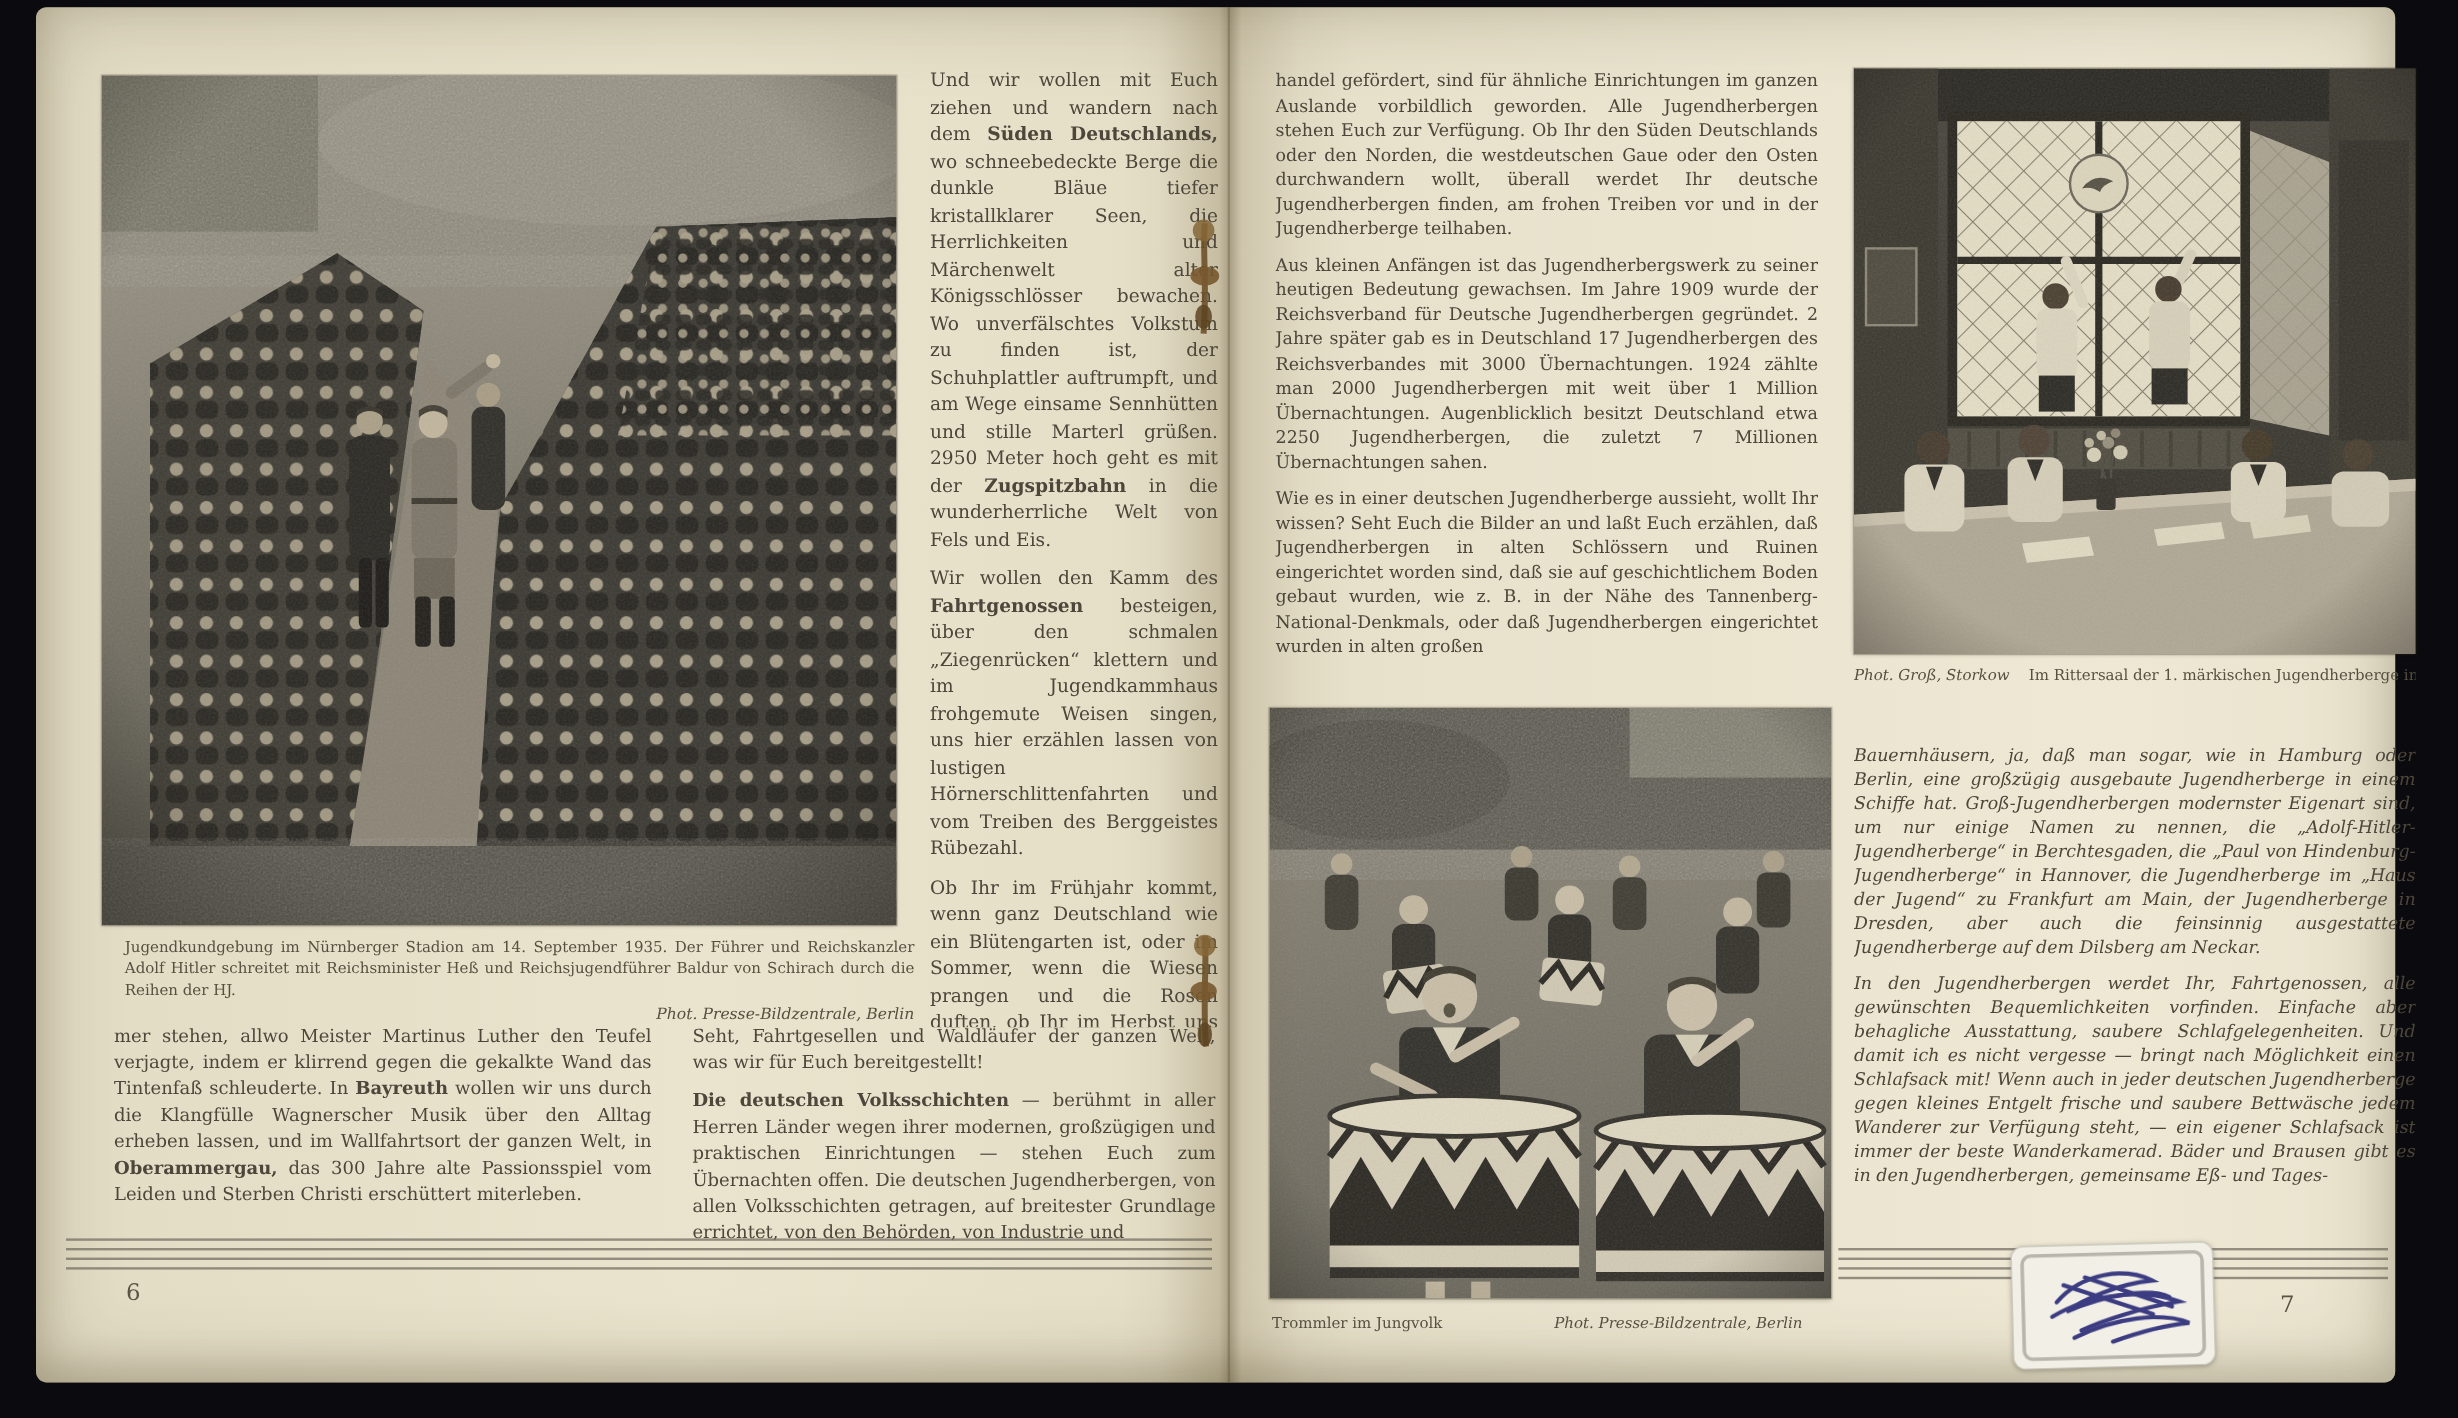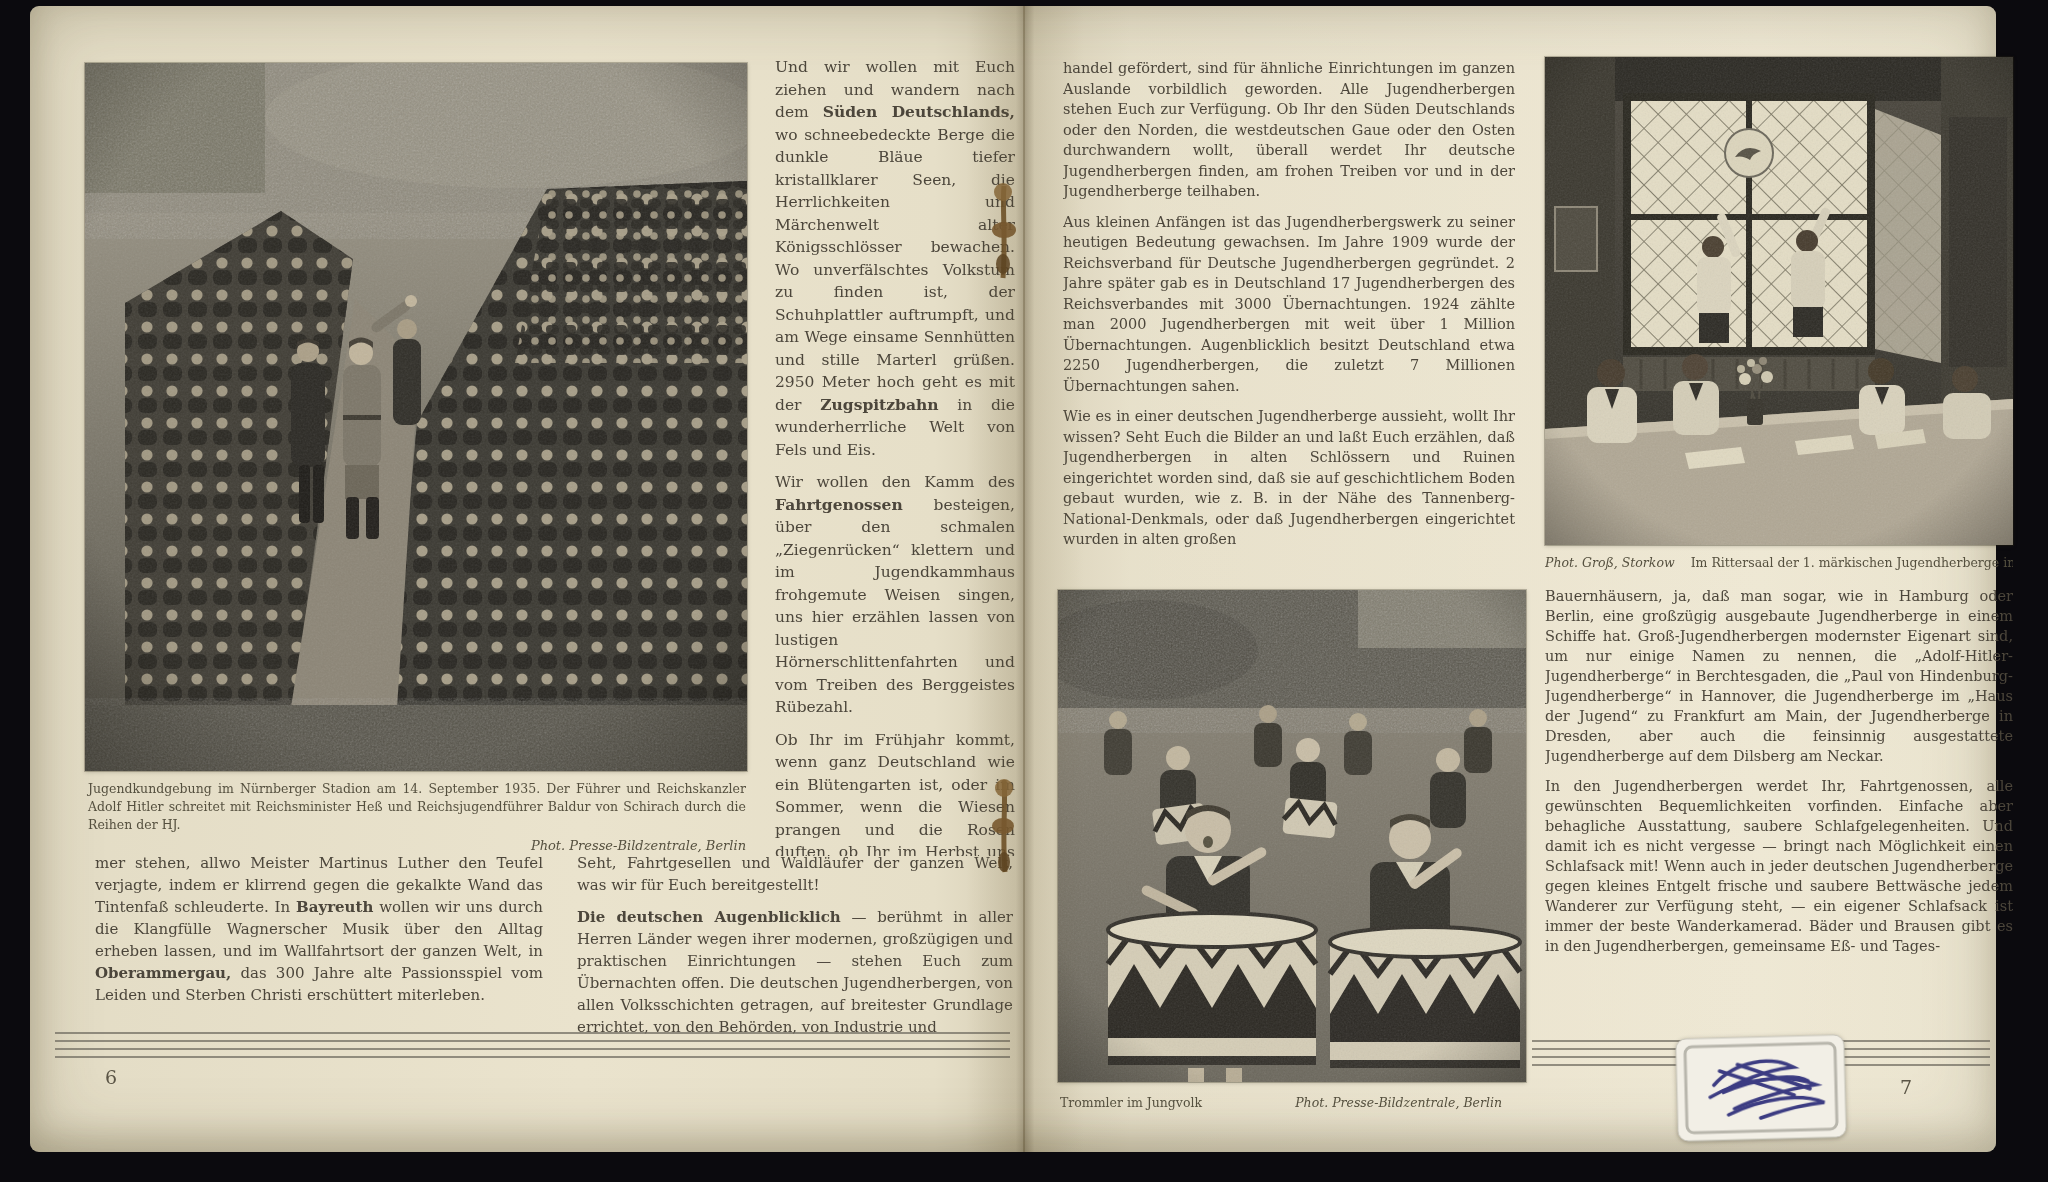--- a/index.html
+++ b/index.html
@@ -12,23 +12,23 @@
   .fold{position:absolute;left:966px;top:6px;width:118px;height:1146px;
     background:linear-gradient(90deg,rgba(90,75,40,0) 0%,rgba(90,75,40,.14) 42%,rgba(55,42,16,.30) 50%,rgba(90,75,40,.10) 58%,rgba(90,75,40,0) 100%);}
   .fold-line{position:absolute;left:1023px;top:6px;width:2px;height:1146px;background:rgba(80,64,32,.28);}
   .ph{position:absolute;box-shadow:0 0 0 1px rgba(40,34,18,.25), 0 1px 4px rgba(40,34,18,.25);}
   .col{position:absolute;color:#4c463b;text-align:justify;overflow:hidden;}
   .col p{margin:0 0 10px 0;}
   .mid-col{left:775px;top:56px;width:240px;height:800px;font-size:15.5px;line-height:22.5px;}
   .bcol1{left:95px;top:852px;width:448px;height:182px;font-size:15px;line-height:22px;}
   .bcol2{left:577px;top:852px;width:436px;height:182px;font-size:15px;line-height:22px;}
   .rcola{left:1063px;top:58px;width:452px;height:500px;font-size:14.5px;line-height:20.5px;}
-  .rcolb{left:1545px;top:586px;width:468px;height:418px;font-size:14.5px;line-height:20px;}
+  .rcolb{left:1545px;top:620px;width:468px;height:418px;font-size:14.5px;line-height:20px;font-style:italic;}
   .caption{position:absolute;color:#55503f;font-size:12.5px;line-height:18px;}
-  .cap-left{left:88px;top:780px;width:658px;text-align:justify;}
+  .cap-left{left:104px;top:780px;width:658px;text-align:justify;}
   .cap-left .credit{display:block;text-align:right;font-style:italic;margin-top:3px;font-size:13px;}
   .cap-right{left:1545px;top:554px;width:468px;white-space:nowrap;overflow:hidden;font-size:12.5px;}
   .cap-right .credit{font-style:italic;margin-right:16px;}
   .cap-drummer{left:1060px;top:1094px;width:442px;display:flex;justify-content:space-between;font-size:12.5px;}
   .cap-drummer .credit{font-style:italic;}
   .rules{position:absolute;}
   .rules div{height:2px;background:#6f6b60;opacity:.72;margin-bottom:6px;}
   .rules-left{left:55px;top:1032px;width:955px;}
   .rules-right{left:1532px;top:1040px;width:458px;}
   .pageno{position:absolute;color:#5a5445;font-size:19px;}
@@ -116,21 +116,21 @@
   <p><span>Und wir wollen mit Euch ziehen und wandern nach dem </span><b>Süden Deutschlands,</b><span> wo schneebedeckte Berge die dunkle Bläue tiefer kristallklarer Seen, die Herrlichkeiten und Märchenwelt alter Königsschlösser bewachen. Wo unverfälschtes Volkstum zu finden ist, der Schuhplattler auftrumpft, und am Wege einsame Sennhütten und stille Marterl grüßen. 2950 Meter hoch geht es mit der </span><b>Zugspitzbahn</b><span> in die wunderherrliche Welt von Fels und Eis.</span></p>
   <p><span>Wir wollen den Kamm des </span><b>Fahrtgenossen</b><span> besteigen, über den schmalen „Ziegenrücken“ klettern und im Jugendkammhaus frohgemute Weisen singen, uns hier erzählen lassen von lustigen Hörnerschlittenfahrten und vom Treiben des Berggeistes Rübezahl.</span></p>
   <p>Ob Ihr im Frühjahr kommt, wenn ganz Deutschland wie ein Blütengarten ist, oder im Sommer, wenn die Wiesen prangen und die Rosen duften, ob Ihr im Herbst uns die Hände schüttelt, wenn die Wälder in lohenden Farben erglühen, oder ob Ihr im Winter, die Skier geschultert, uns besuchen wollt, immer werdet Ihr uns willkommen sein.</p>
 </div>
 
 <div class="col bcol1">
   <p><span>mer stehen, allwo Meister Martinus Luther den Teufel verjagte, indem er klirrend gegen die gekalkte Wand das Tintenfaß schleuderte. In </span><b>Bayreuth</b><span> wollen wir uns durch die Klangfülle Wagnerscher Musik über den Alltag erheben lassen, und im Wallfahrtsort der ganzen Welt, in </span><b>Oberammergau,</b><span> das 300 Jahre alte Passionsspiel vom Leiden und Sterben Christi erschüttert miterleben.</span></p>
 </div>
 <div class="col bcol2">
   <p>Seht, Fahrtgesellen und Waldläufer der ganzen Welt, was wir für Euch bereitgestellt!</p>
-  <p><b>Die deutschen Augenblicklich</b><span> — berühmt in aller Herren Länder wegen ihrer modernen, großzügigen und praktischen Einrichtungen — stehen Euch zum Übernachten offen. Die deutschen Jugendherbergen, von allen Volksschichten getragen, auf breitester Grundlage errichtet, von den Behörden, von Industrie und</span></p>
+  <p><b>Die deutschen Volksschichten</b><span> — berühmt in aller Herren Länder wegen ihrer modernen, großzügigen und praktischen Einrichtungen — stehen Euch zum Übernachten offen. Die deutschen Jugendherbergen, von allen Volksschichten getragen, auf breitester Grundlage errichtet, von den Behörden, von Industrie und</span></p>
 </div>
 
 <div class="col rcola">
   <p>handel gefördert, sind für ähnliche Einrichtungen im ganzen Auslande vorbildlich geworden. Alle Jugendherbergen stehen Euch zur Verfügung. Ob Ihr den Süden Deutschlands oder den Norden, die westdeutschen Gaue oder den Osten durchwandern wollt, überall werdet Ihr deutsche Jugendherbergen finden, am frohen Treiben vor und in der Jugendherberge teilhaben.</p>
   <p>Aus kleinen Anfängen ist das Jugendherbergswerk zu seiner heutigen Bedeutung gewachsen. Im Jahre 1909 wurde der Reichsverband für Deutsche Jugendherbergen gegründet. 2 Jahre später gab es in Deutschland 17 Jugendherbergen des Reichsverbandes mit 3000 Übernachtungen. 1924 zählte man 2000 Jugendherbergen mit weit über 1 Million Übernachtungen. Augenblicklich besitzt Deutschland etwa 2250 Jugendherbergen, die zuletzt 7 Millionen Übernachtungen sahen.</p>
   <p>Wie es in einer deutschen Jugendherberge aussieht, wollt Ihr wissen? Seht Euch die Bilder an und laßt Euch erzählen, daß Jugendherbergen in alten Schlössern und Ruinen eingerichtet worden sind, daß sie auf geschichtlichem Boden gebaut wurden, wie z. B. in der Nähe des Tannenberg-National-Denkmals, oder daß Jugendherbergen eingerichtet wurden in alten großen</p>
 </div>
 
 <svg class="ph" style="left:1545px;top:57px;width:468px;height:488px" viewBox="0 0 468 488" preserveAspectRatio="none">
   <defs>

